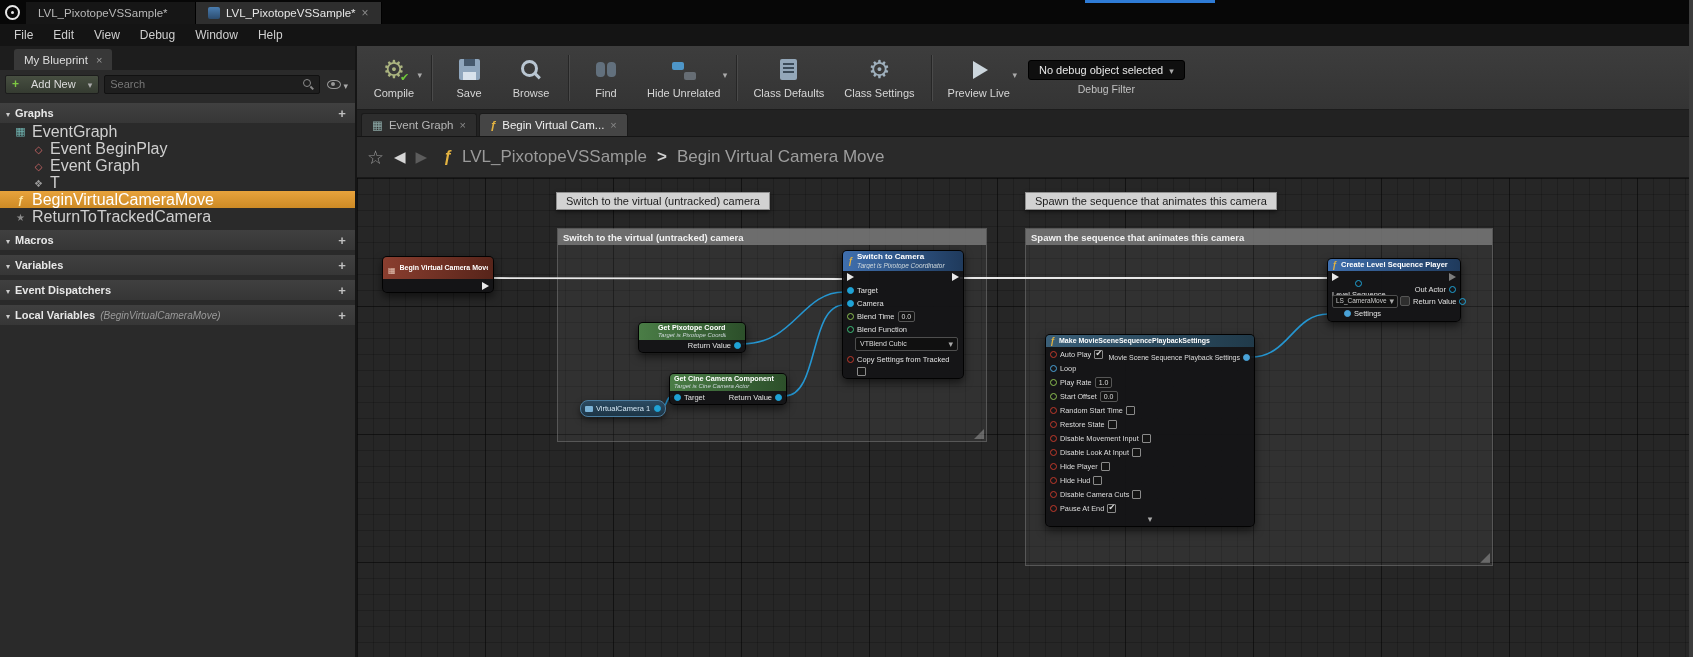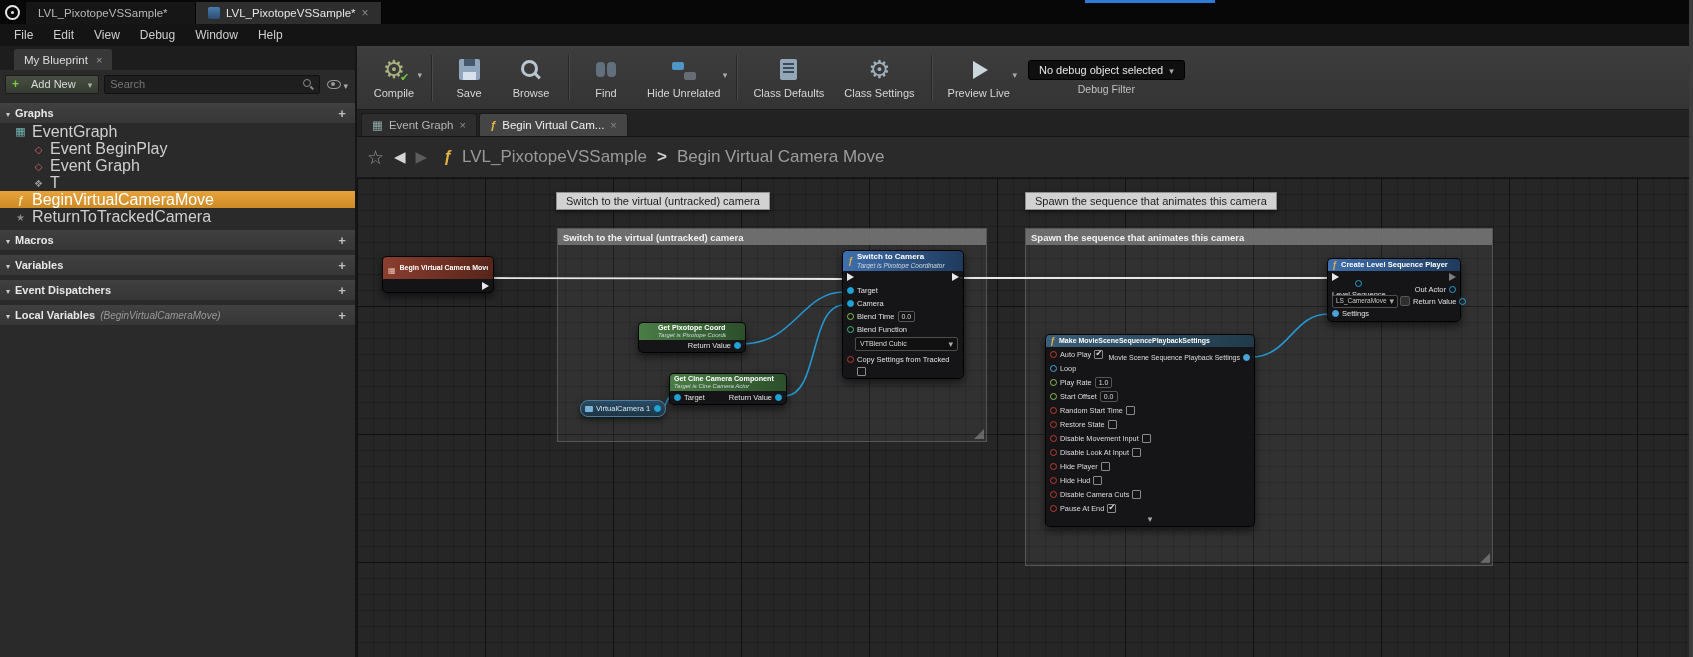--- a/index.html
+++ b/index.html
@@ -624,21 +624,21 @@
                 <span>LS_CameraMove</span>
                 <span class="i-caret" style="font-size:7px;"></span>
               </span>
               <span class="asset-btn"></span>
             </span>
             <span style="display:flex;align-items:center;gap:3px;">
               <span class="pin-label">Return Value</span>
               <span class="pin" data-pin="object"></span>
             </span>
           </div>
-          <div class="pin-row" style="height:12px;">
+          <div class="pin-row" style="height:12px;margin-left:12px;">
             <span class="pin connected" data-pin="struct"></span>
             <span class="pin-label">Settings</span>
           </div>
         </div>
 
       </div>
     </div>
   </div>
 
   <div class="right-edge"></div>

